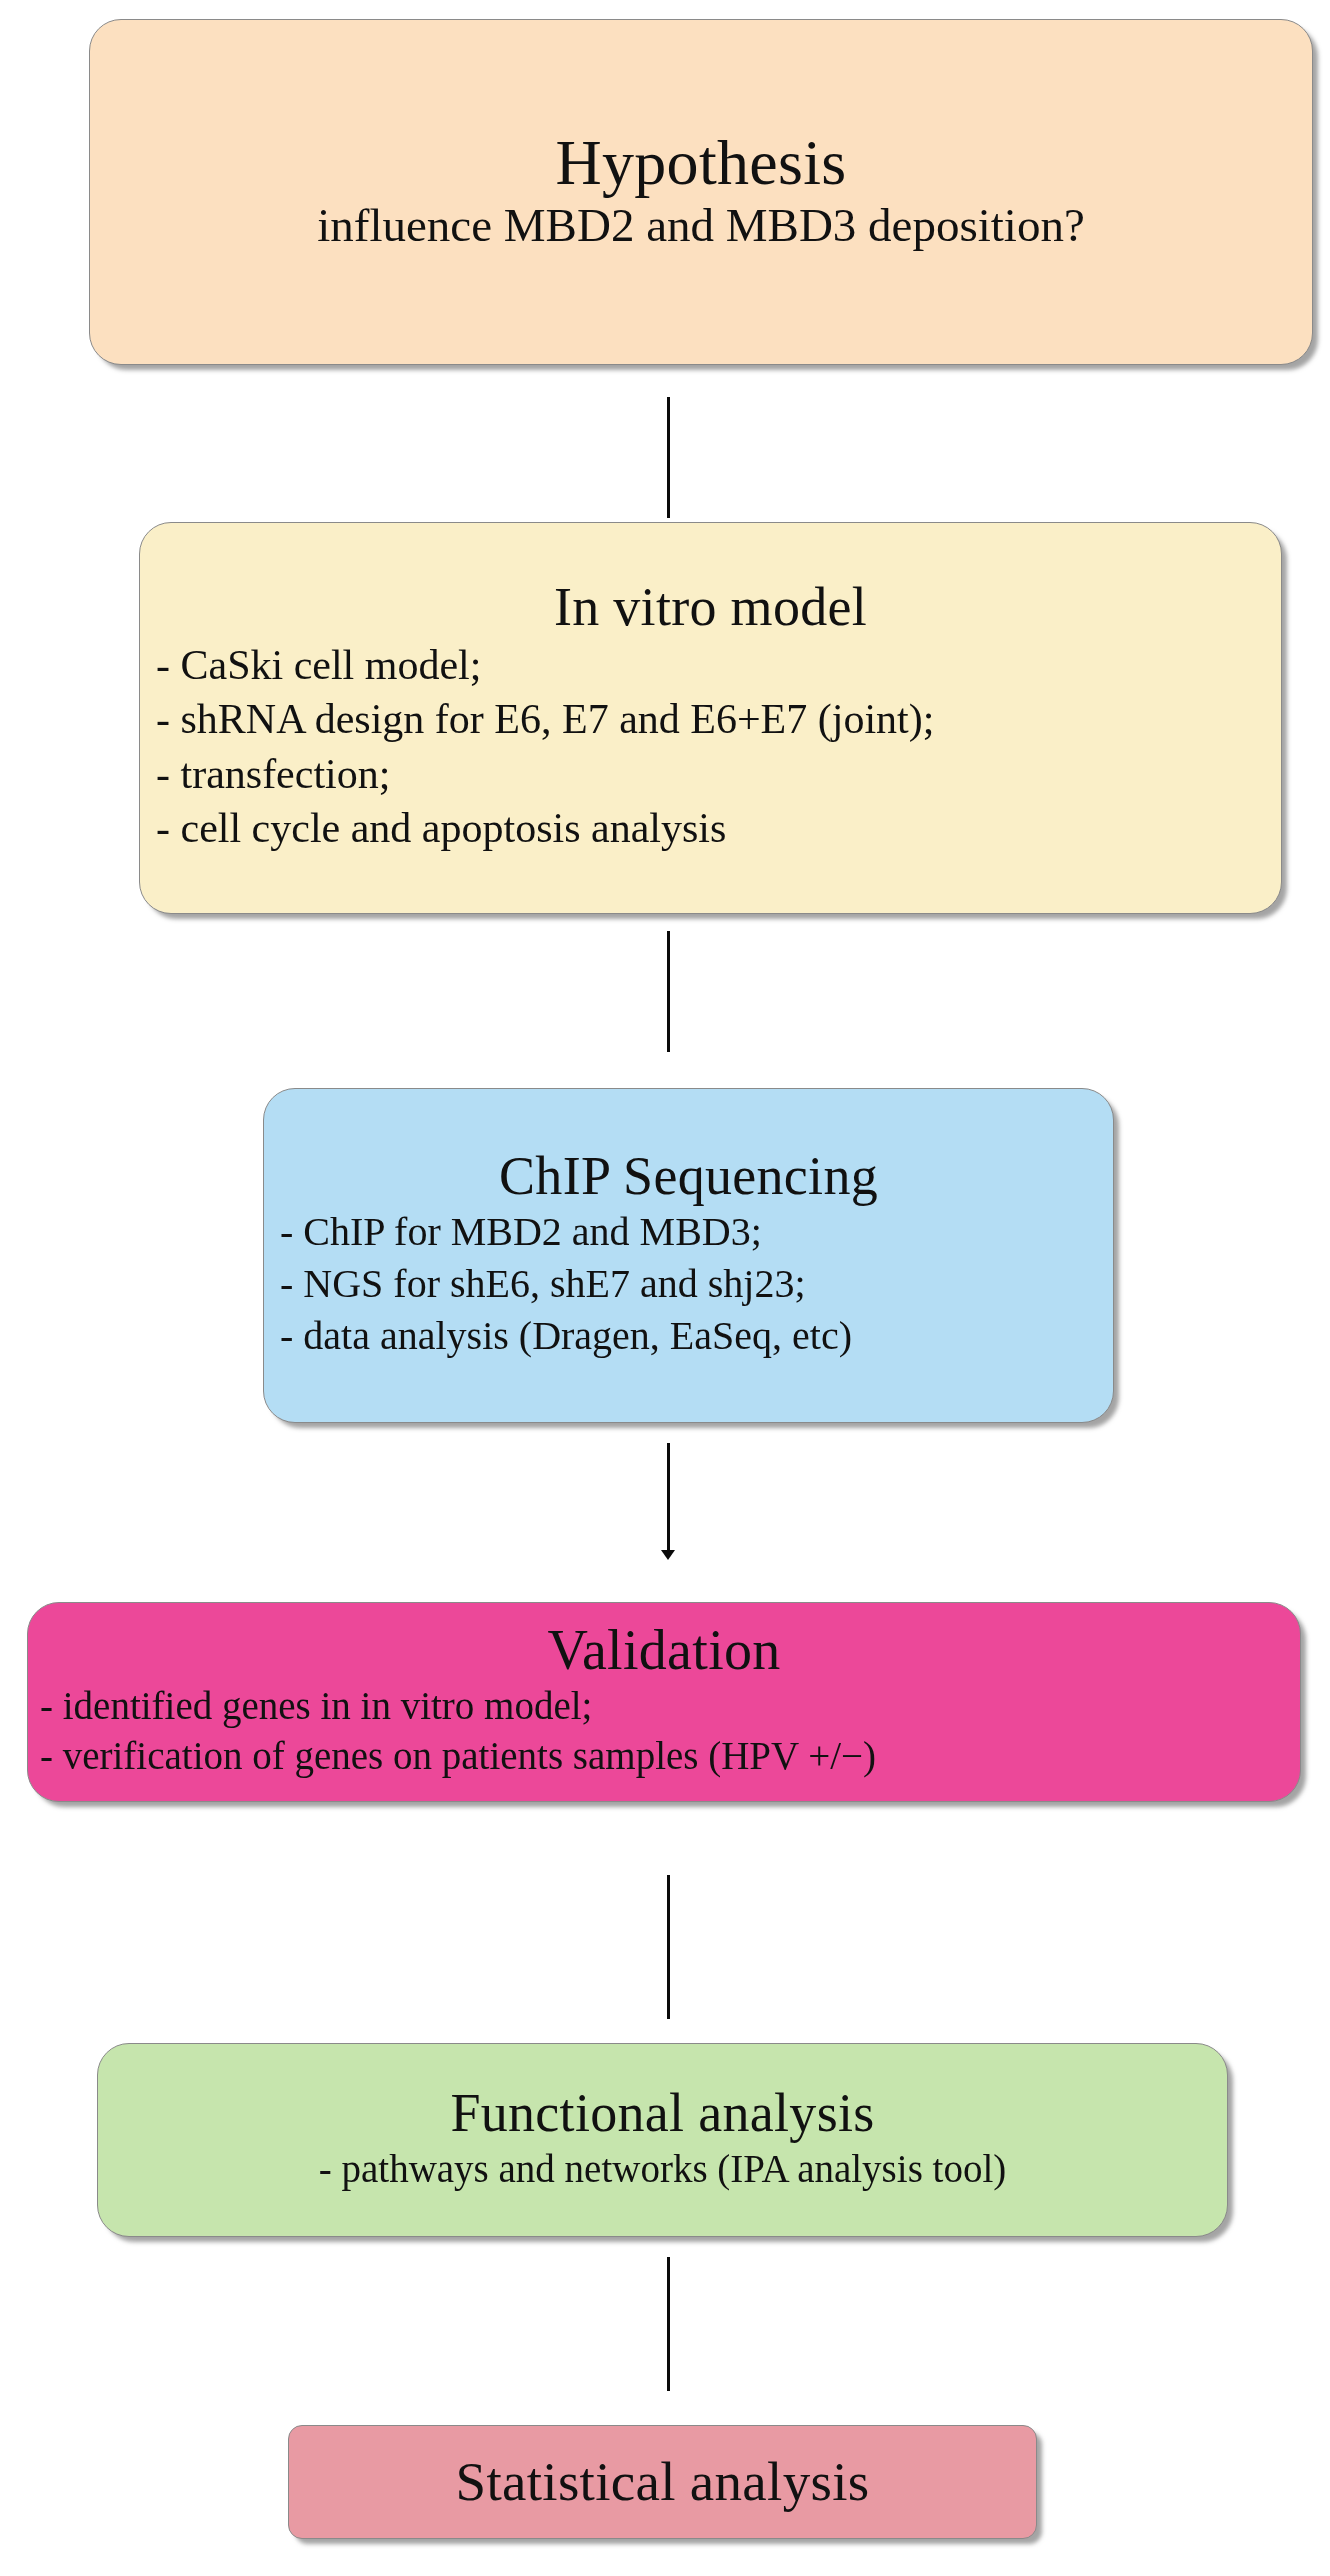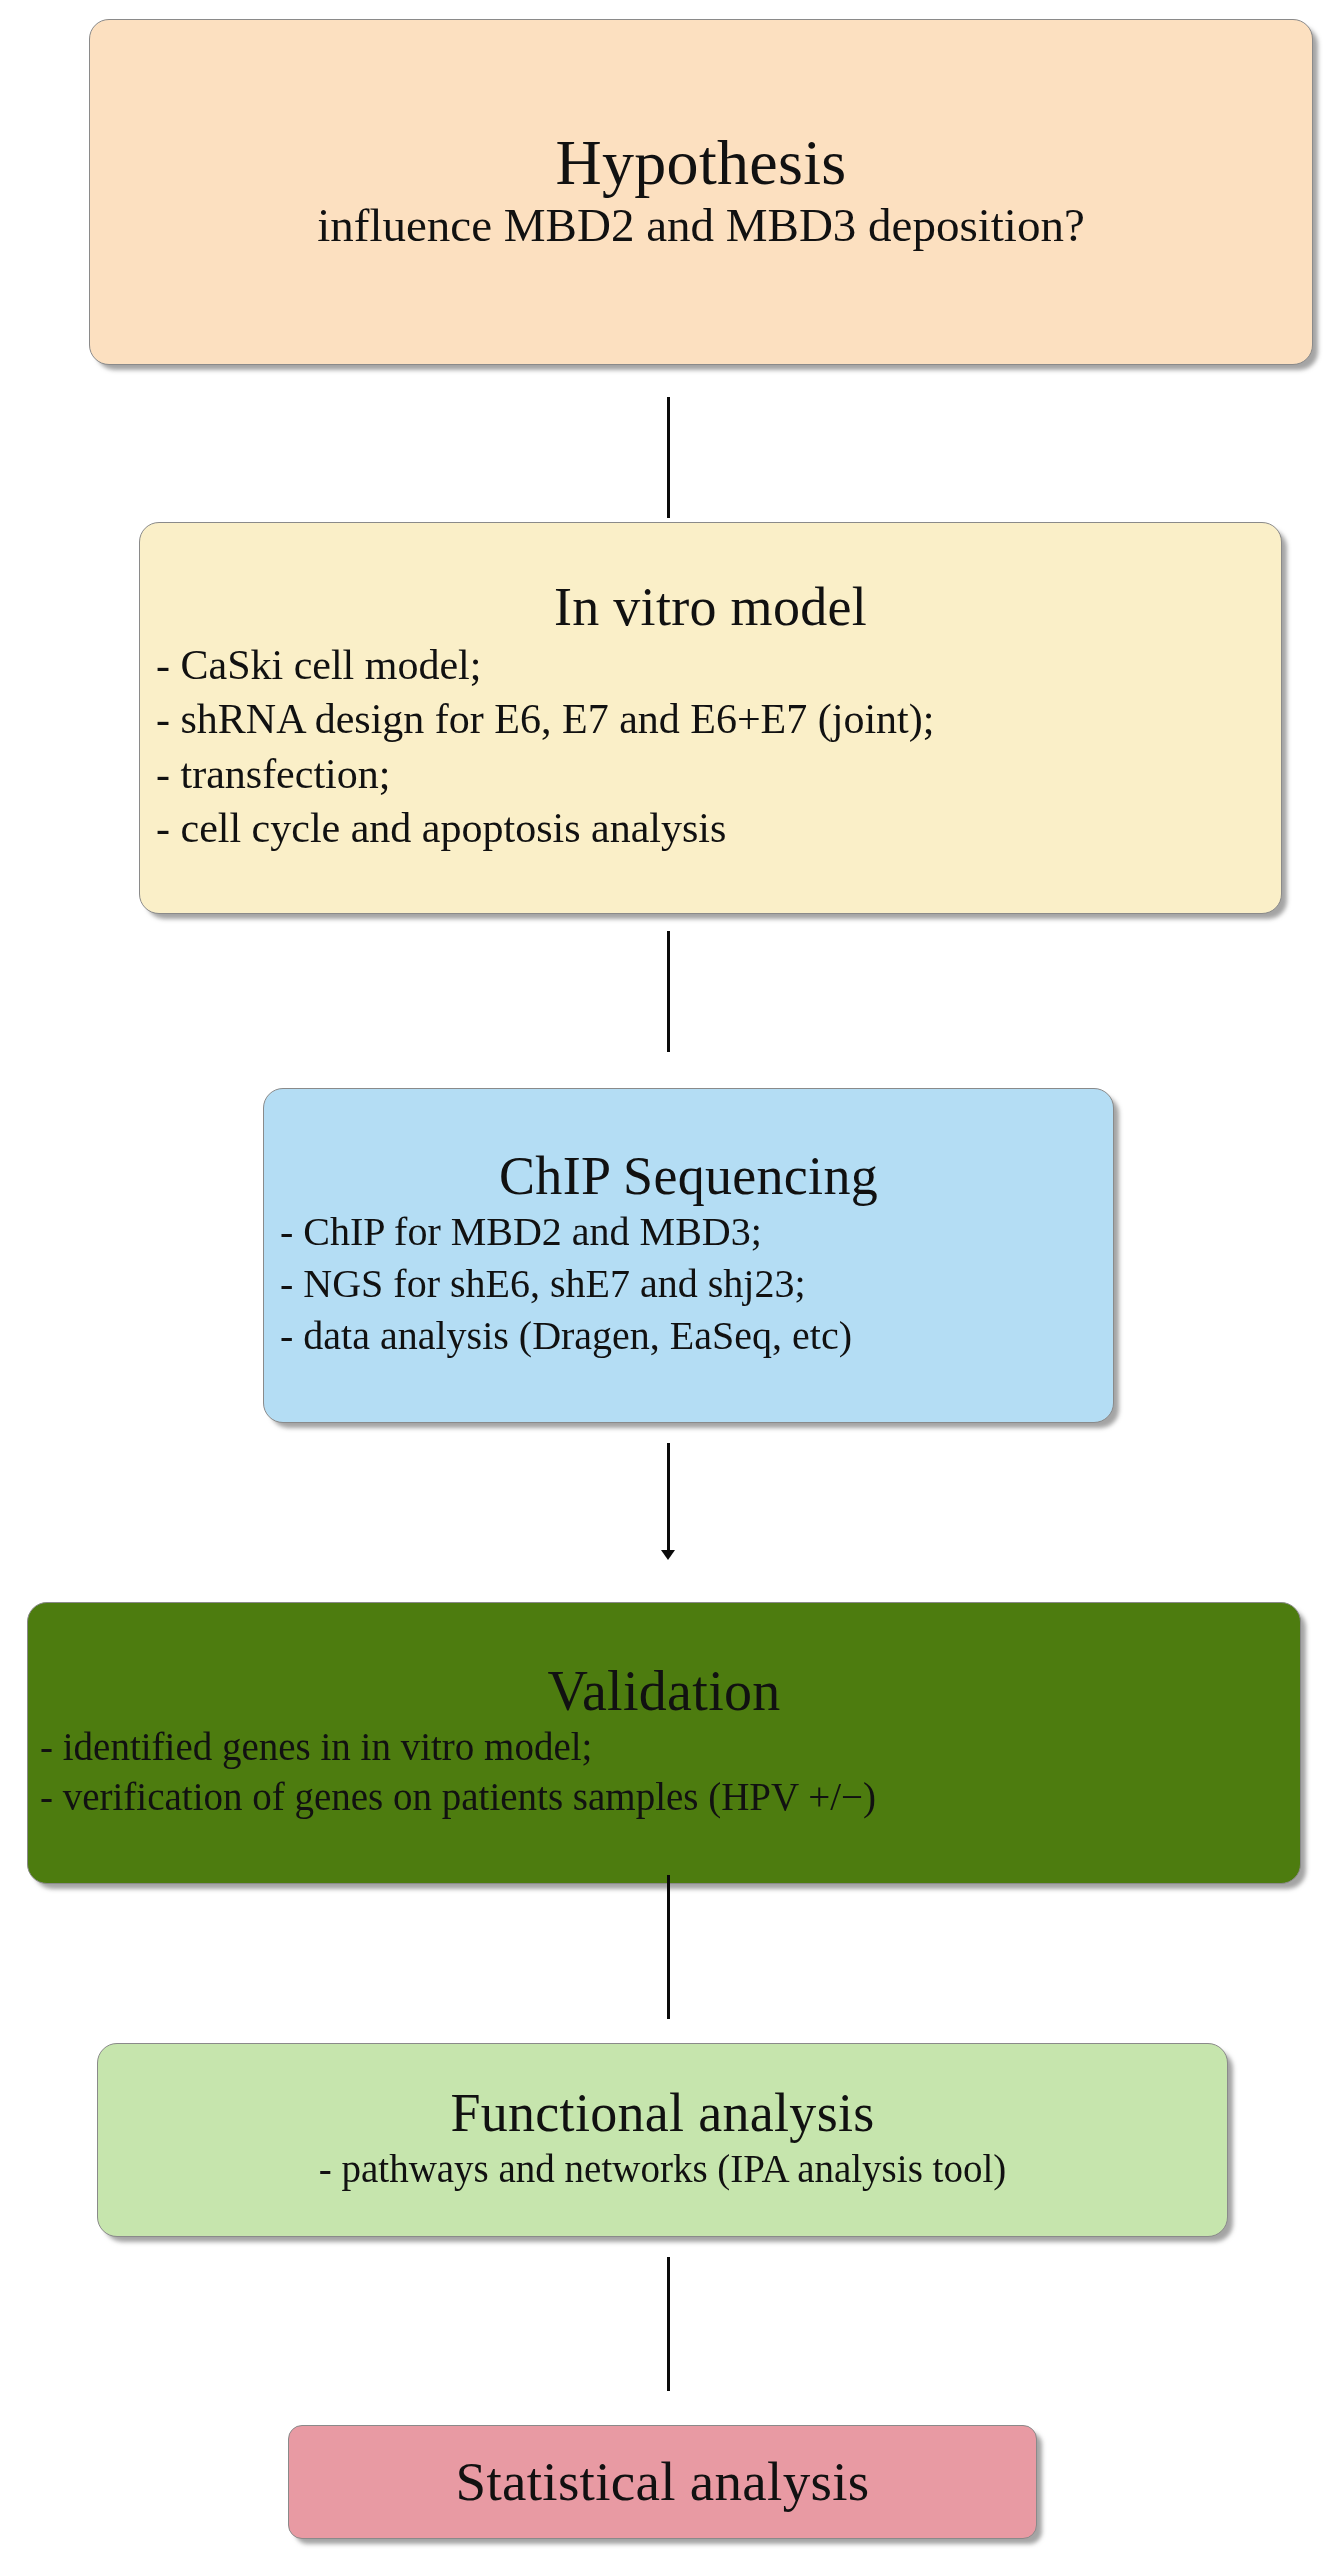--- a/index.html
+++ b/index.html
@@ -19,21 +19,21 @@
     height: 2576px;
     background: #ffffff;
     overflow: hidden;
   }
 
   
   .node {
     position: absolute;
     box-sizing: border-box;
     border: 1.3px solid #8a8a8a;
-    border-radius: 20px;
+    border-radius: 32px;
     box-shadow: 6px 6px 4.7px -1.3px rgba(90, 90, 90, 0.55);
     display: flex;
     flex-direction: column;
     justify-content: center;
     padding: 6.7px 12px;
   }
   .node.sharp { border-radius: 14px; }
 
   .node-title {
     text-align: center;
@@ -106,21 +106,21 @@
     <ul class="bullets indent2" style="font-size:40px; margin-top:2.7px;">
       <li>- ChIP for MBD2 and MBD3;</li>
       <li>-  NGS for shE6, shE7 and shj23;</li>
       <li>- data analysis (Dragen, EaSeq, etc)</li>
     </ul>
   </div>
 
   <div class="connector" style="left:667px; top:1443px; height:111px;"></div>
   <div class="arrowhead" style="left:661px; top:1550px;"></div>
 
-  <div class="node" id="node-validation" style="left:27px; top:1602px; width:1274px; height:282px; background:#4d7c0f;">
+  <div class="node" id="node-validation" style="left:27px; top:1602px; width:1274px; height:200px; background:#ec4899;">
     <div class="node-title" style="font-size:56px;">Validation</div>
     <ul class="bullets" style="font-size:39px; margin-top:1.3px;">
       <li>- identified genes in in vitro model;</li>
       <li>- verification of genes on patients samples (HPV +/−)</li>
     </ul>
   </div>
 
   <div class="connector" style="left:667px; top:1875px; height:144px;"></div>
 
   <div class="node" id="node-functional-analysis" style="left:97px; top:2043px; width:1131px; height:194px; background:#c6e5ad;">

